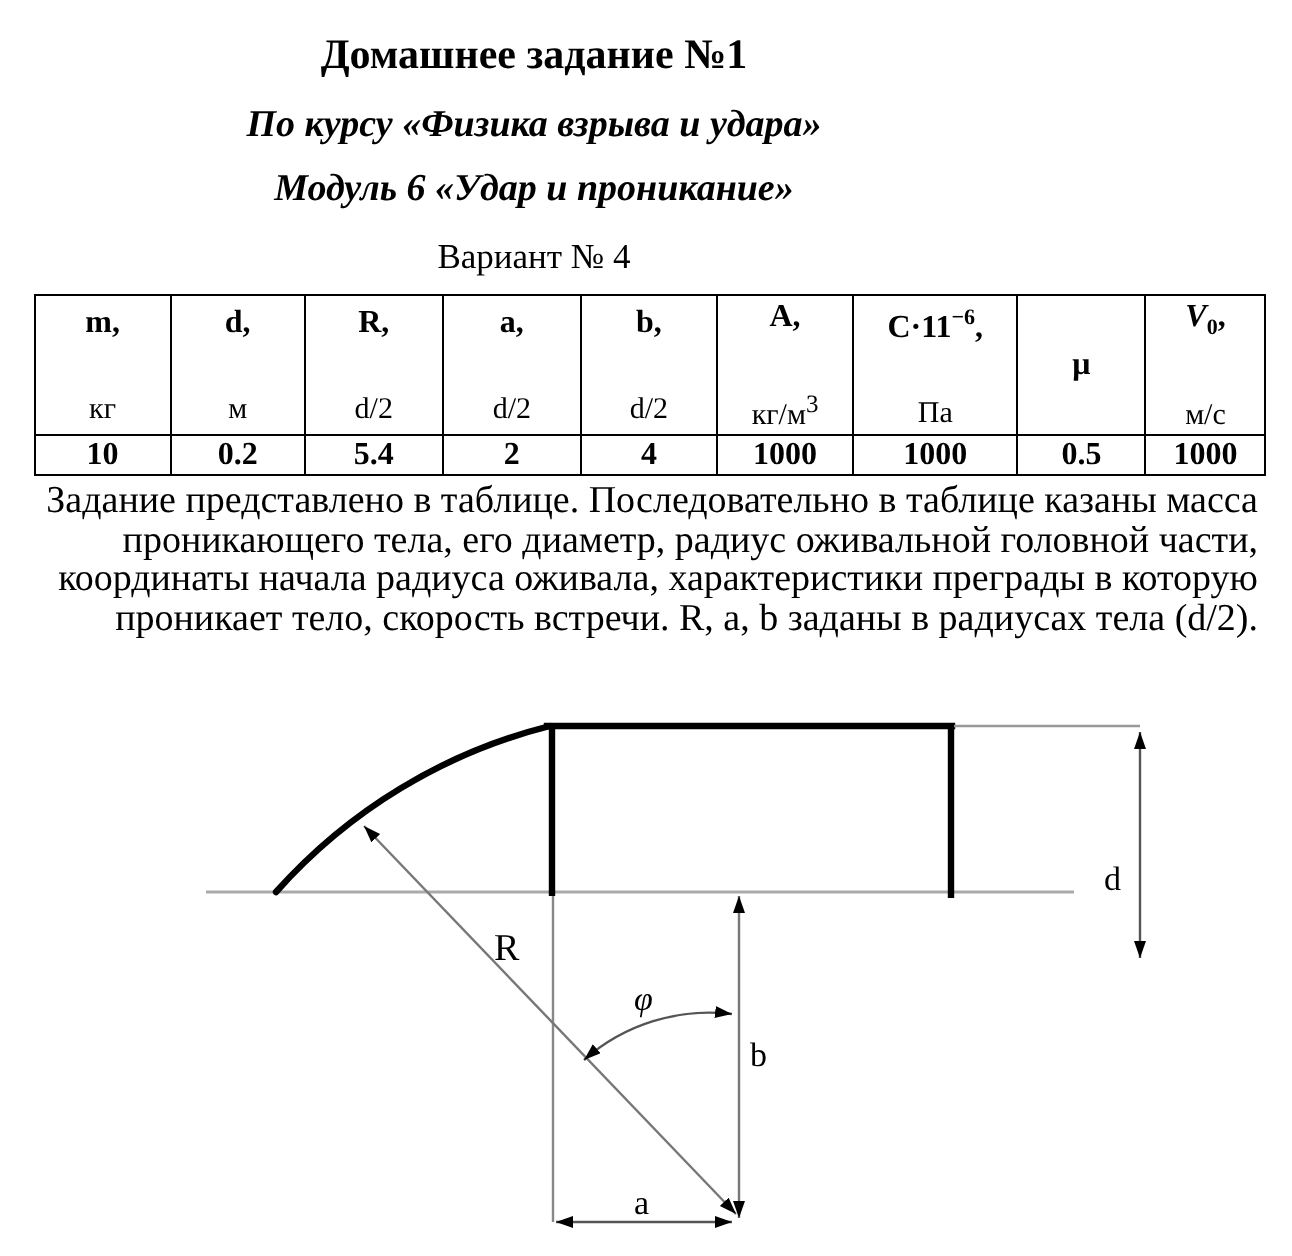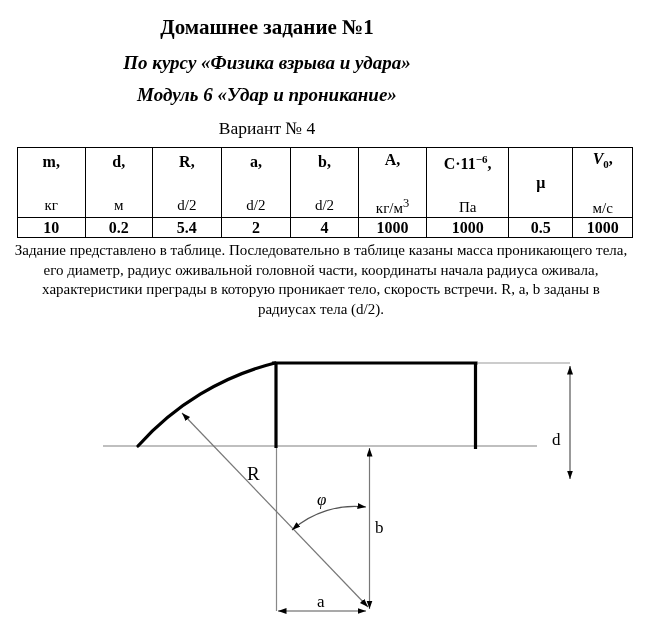--- a/index.html
+++ b/index.html
@@ -27,21 +27,21 @@
   .h-top{font-size:16px;font-weight:bold;display:block;line-height:21px;}
   .h-bot{font-size:15px;display:block;line-height:18px;margin-top:24px;}
   .h-top sup{font-size:11px;}
   .h-top sub{font-size:11px;}
   .v-ital{font-style:italic;}
   .c1{width:66px}.c2{width:66px}.c3{width:67px}.c4{width:68px}.c5{width:66px}
   .c6{width:67px}.c7{width:80px}.c8{width:63px}.c9{width:58px}
 
   .desc{
     position:absolute;top:241px;left:13px;width:616px;
-    font-size:15px;line-height:19.6px;text-align:center;
+    font-size:19px;line-height:19.6px;text-align:right;
   }
 
   svg.diagram{position:absolute;top:335px;left:0;}
   .lbl{font-family:"Liberation Serif","DejaVu Serif",serif;fill:#000;}
 </style>
 </head>
 <body>
 
 <div class="heading title">Домашнее задание №1</div>
 <div class="heading sub1">По курсу «Физика взрыва и удара»</div>

